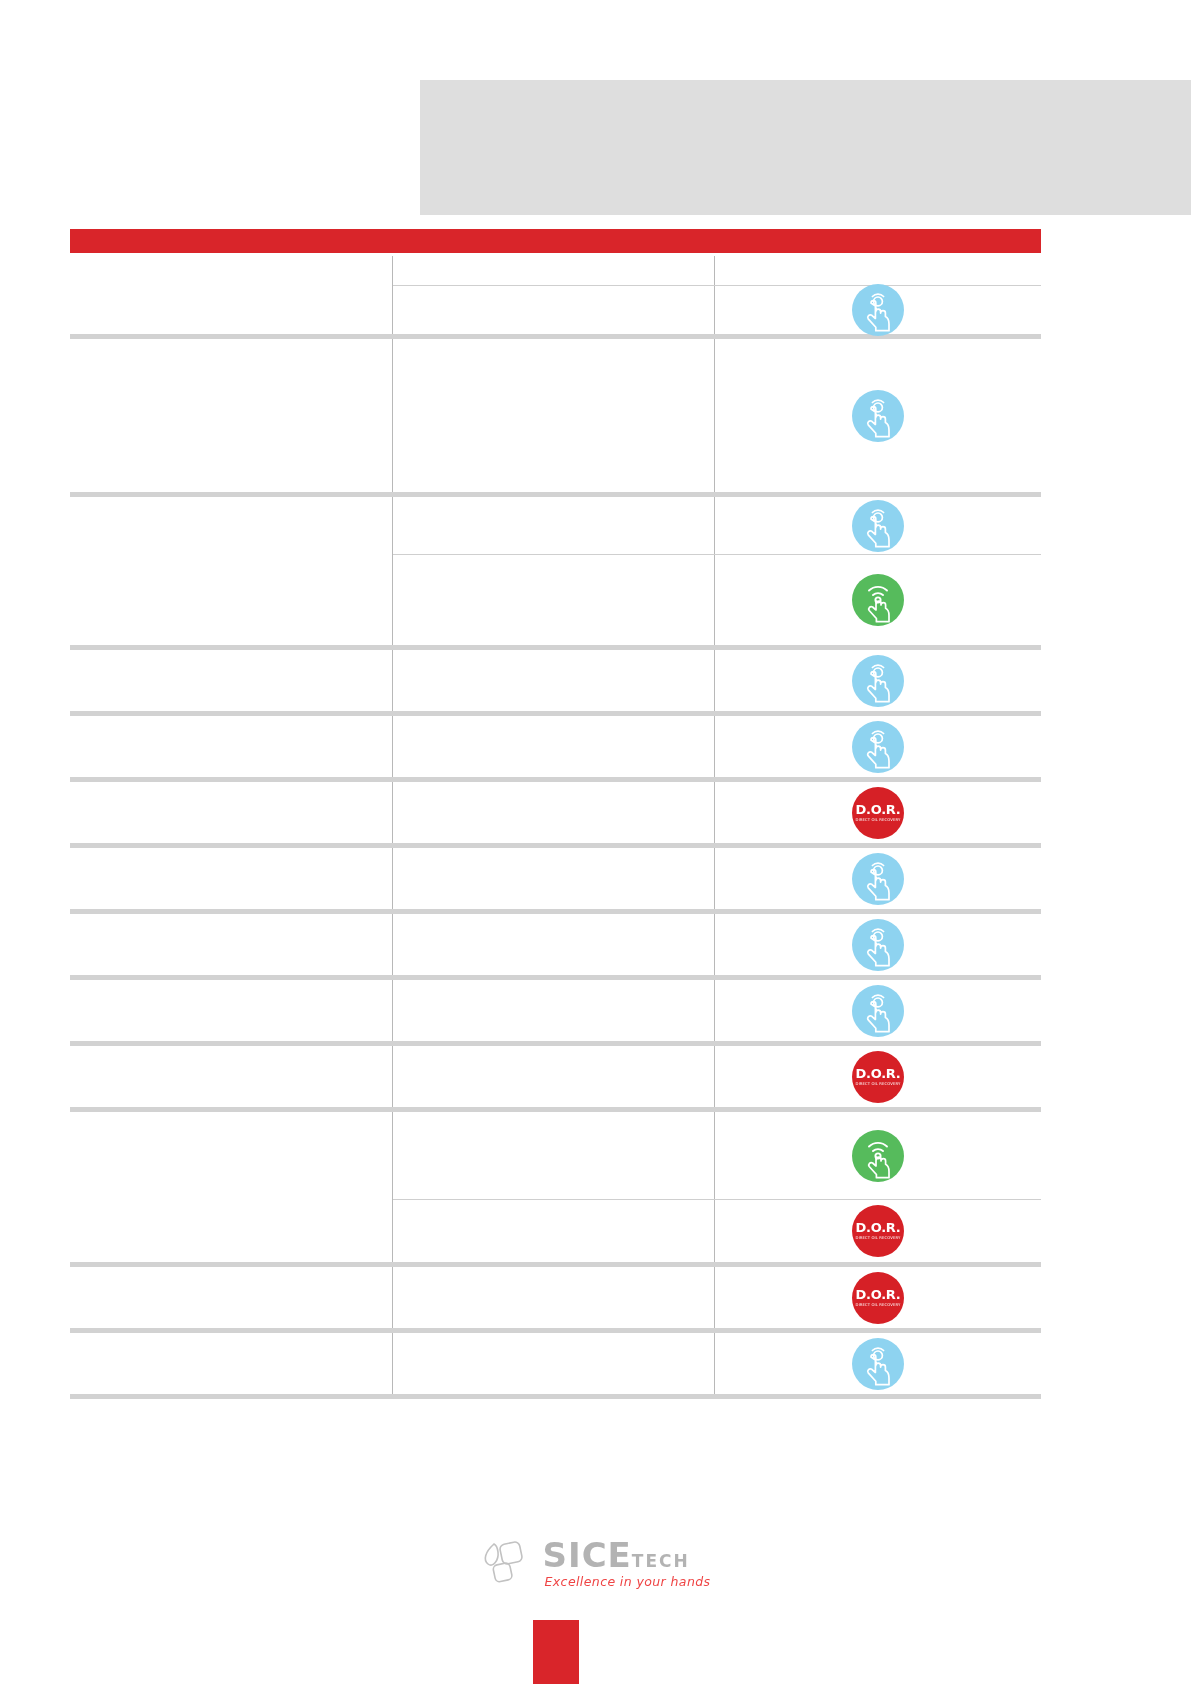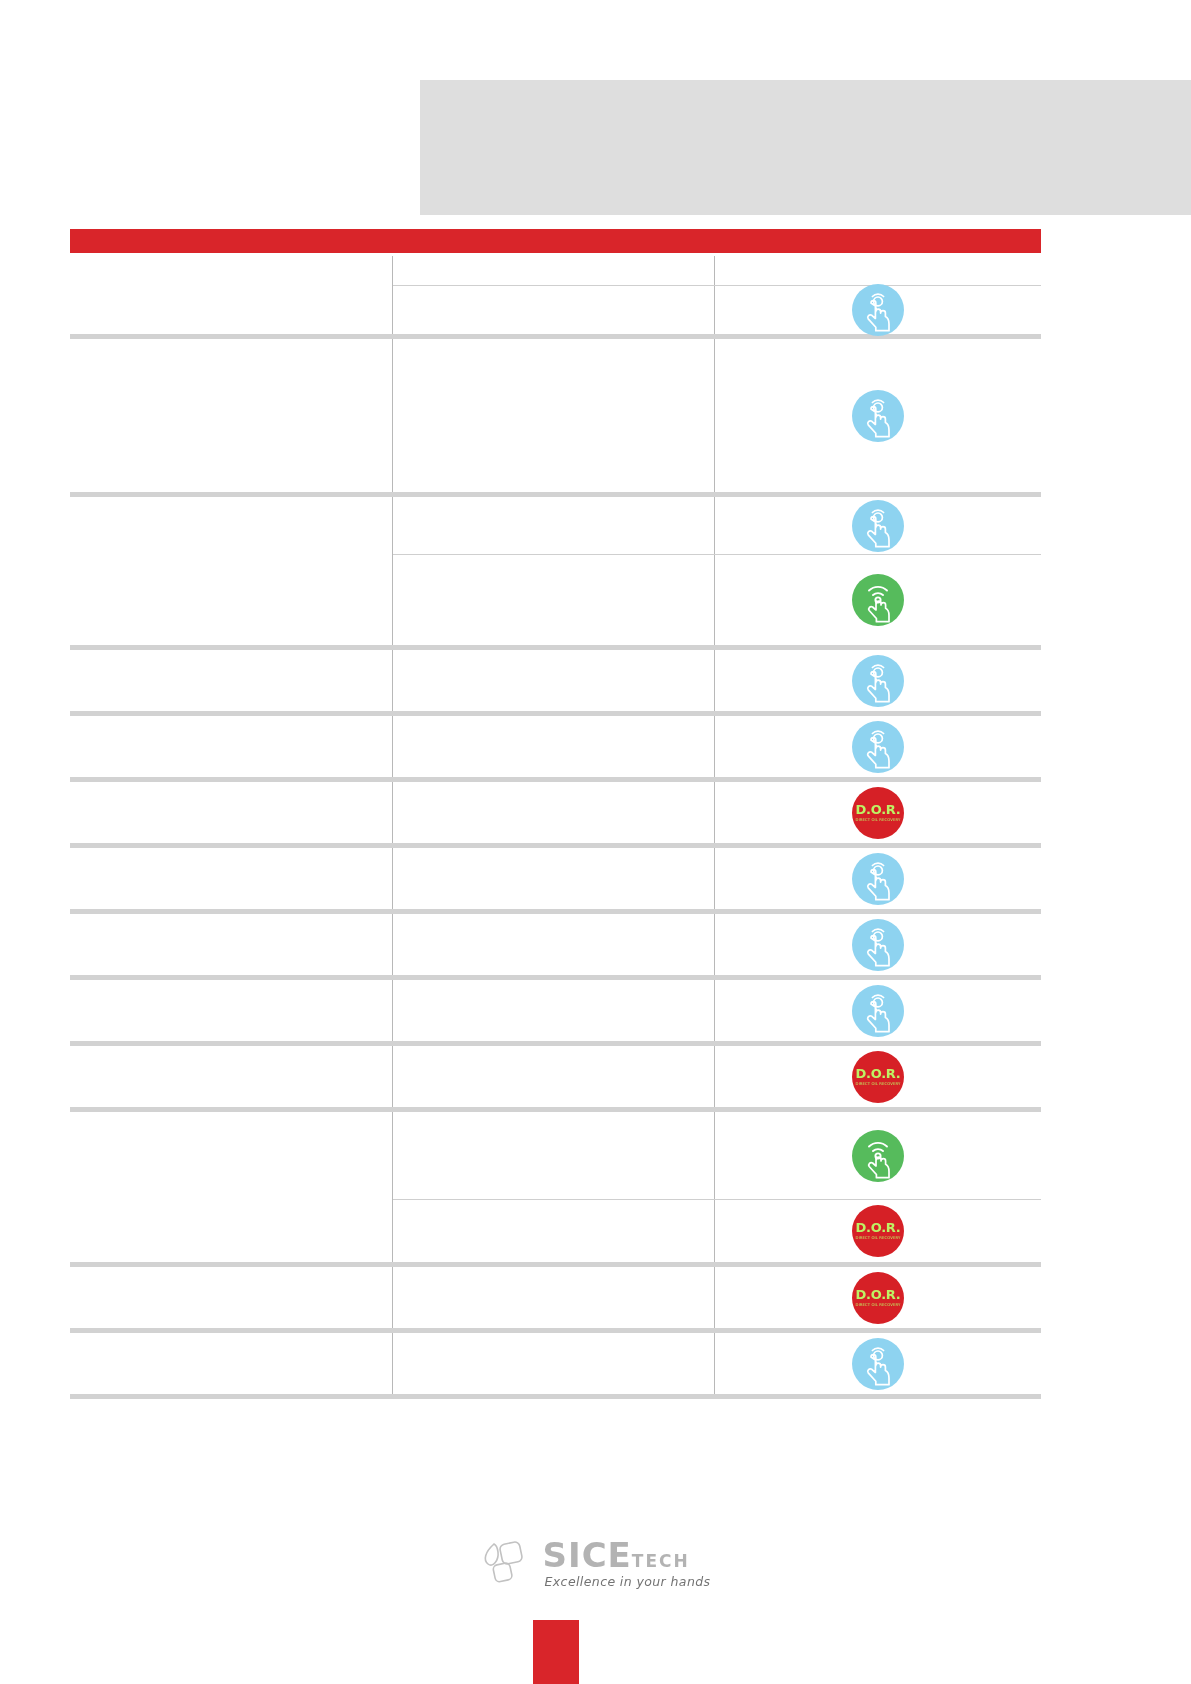--- a/index.html
+++ b/index.html
@@ -113,21 +113,21 @@
   .icon.dor   { background: #d62026; }
 
   .icon svg { display: block; width: 52px; height: 52px; }
 
   .dor-txt {
     position: absolute;
     left: 0; right: 0;
     top: 50%;
     transform: translateY(-52%);
     text-align: center;
-    color: #bef264;
+    color: #ffffff;
     pointer-events: none;
   }
   .dor-main {
     display: block;
     font-size: 13px;
     font-weight: bold;
     letter-spacing: -0.3px;
     line-height: 1;
     font-family: "DejaVu Sans", sans-serif;
   }
@@ -164,21 +164,21 @@
   }
   .logo-word .tech {
     font-size: 17px;
     letter-spacing: 2px;
     color: #b3b3b3;
   }
   .logo-tag {
     font-family: "DejaVu Sans", sans-serif;
     font-style: italic;
     font-size: 12.5px;
-    color: #737373;
+    color: #ef4444;
     letter-spacing: 0.4px;
     margin-top: 4px;
     margin-left: 2px;
     text-align: center;
   }
 
   
   .bottom-tab {
     position: absolute;
     left: 533px;

